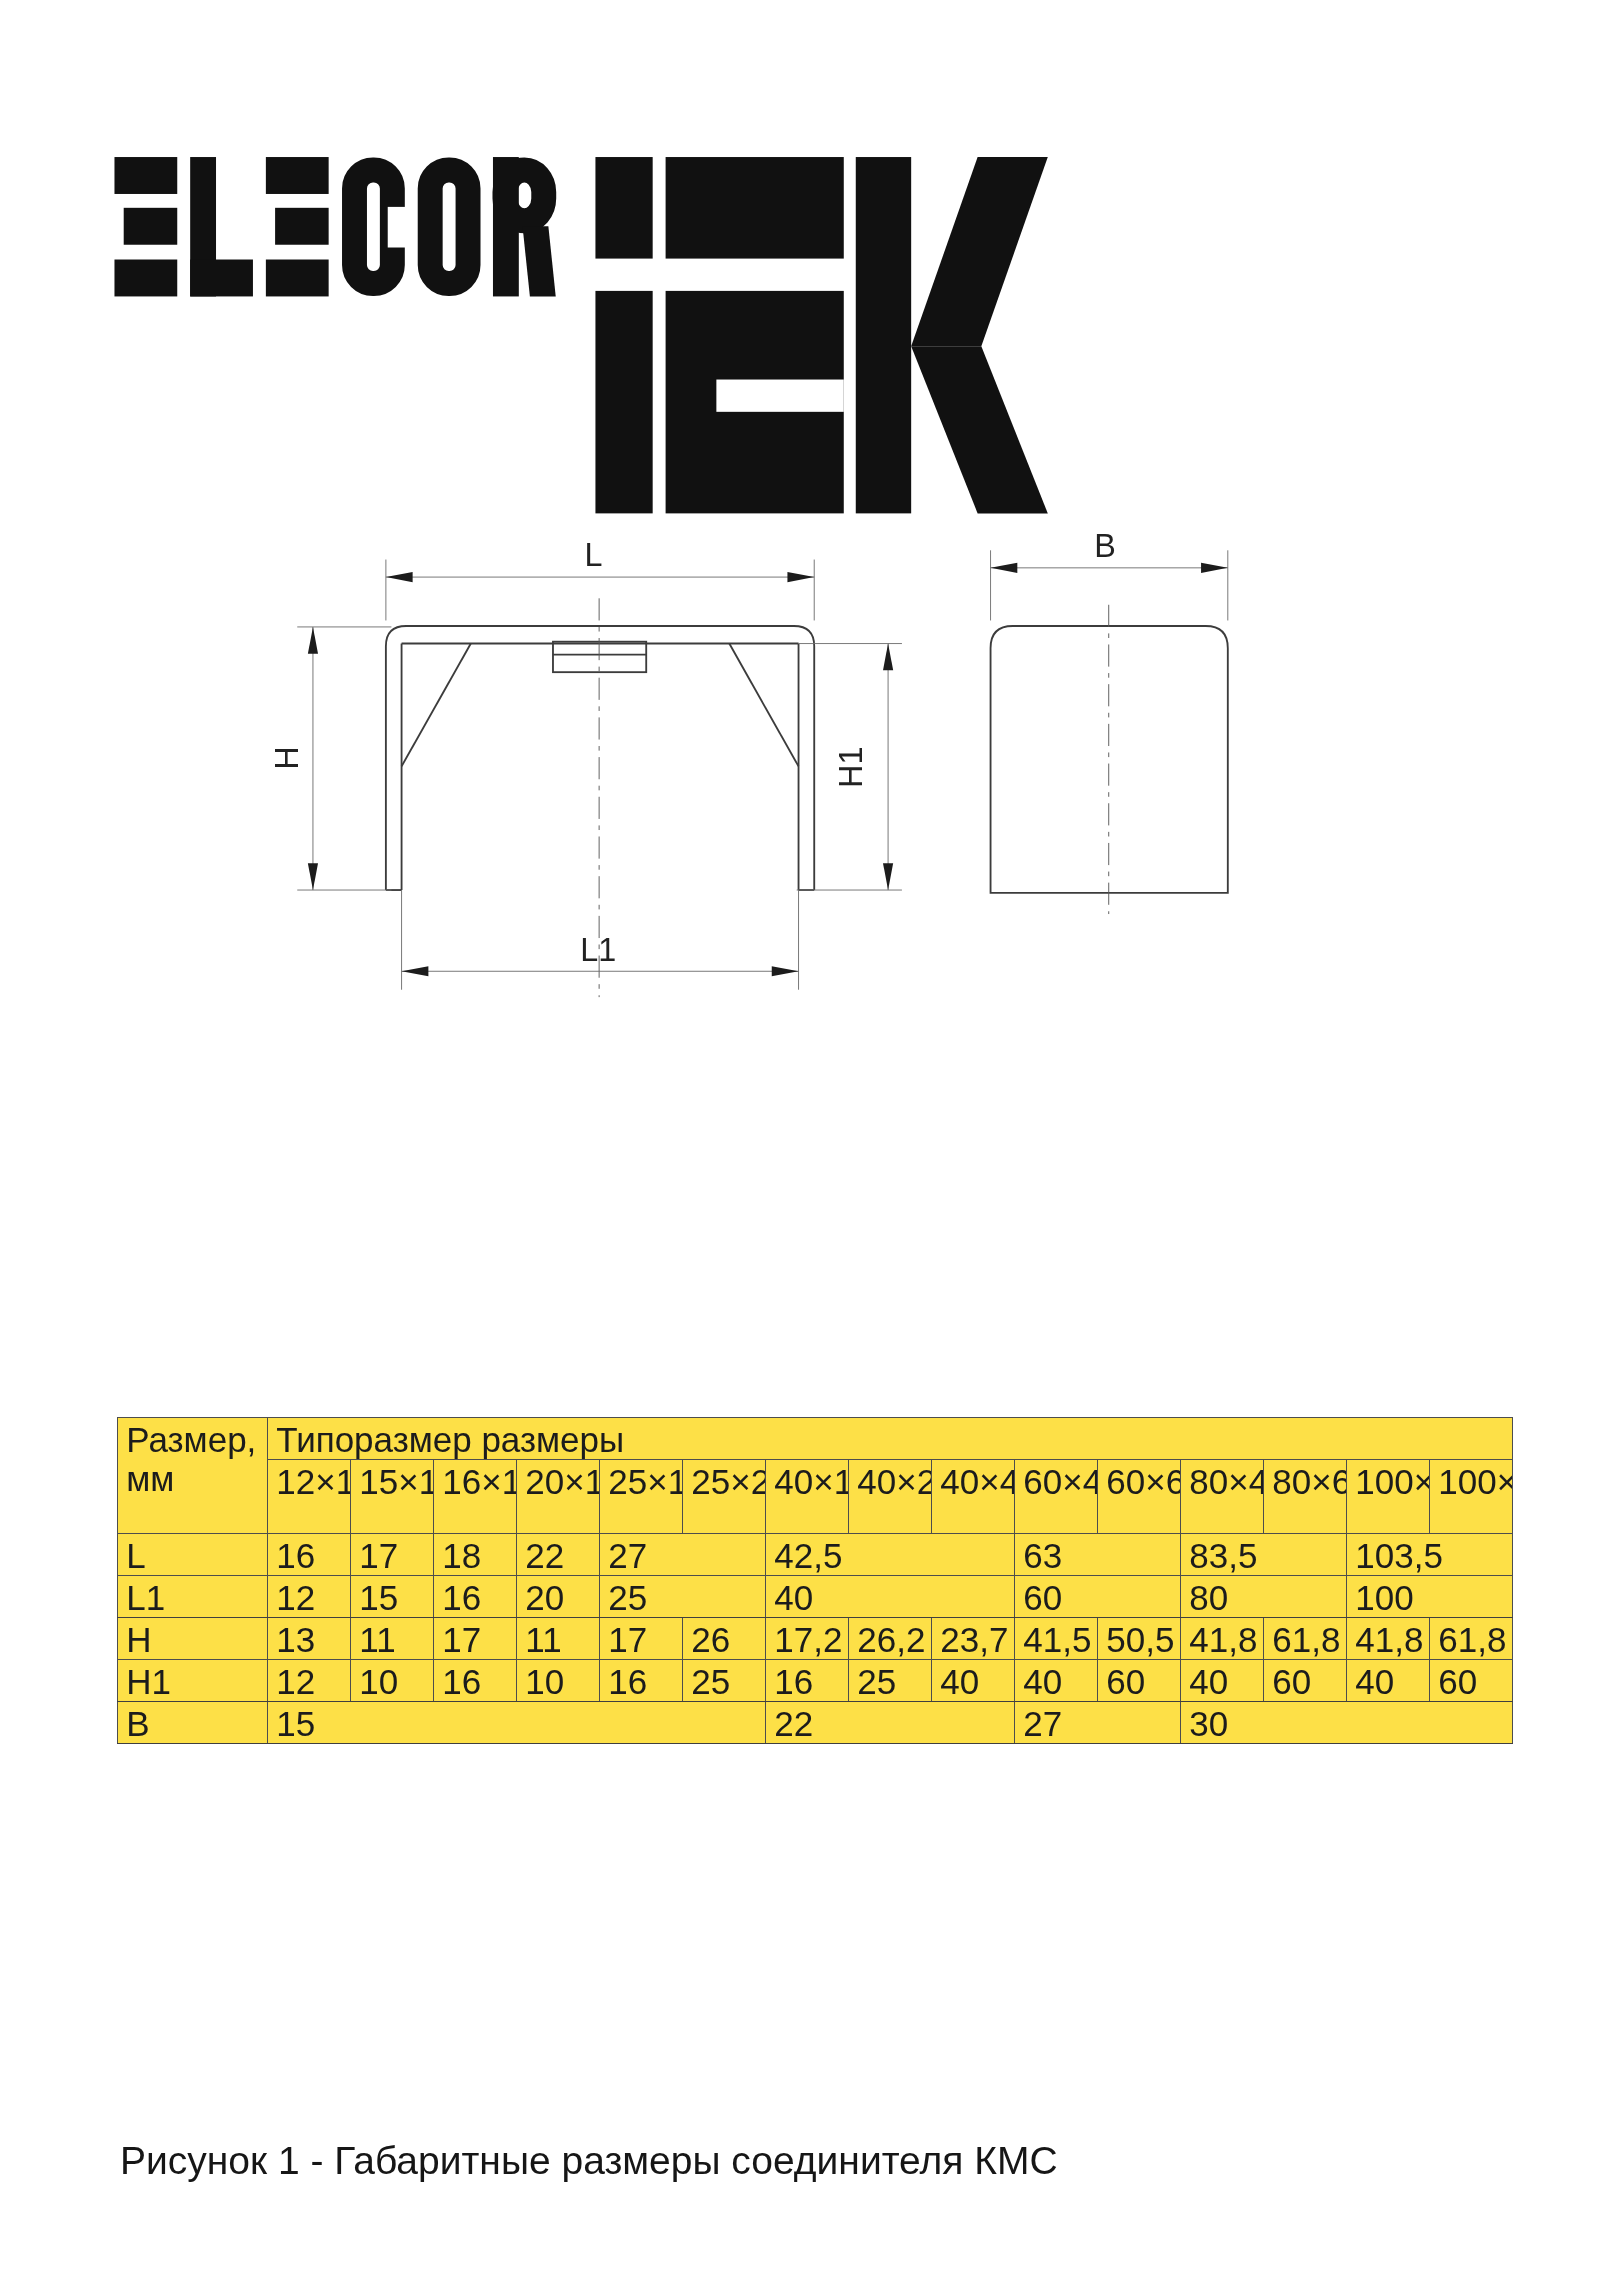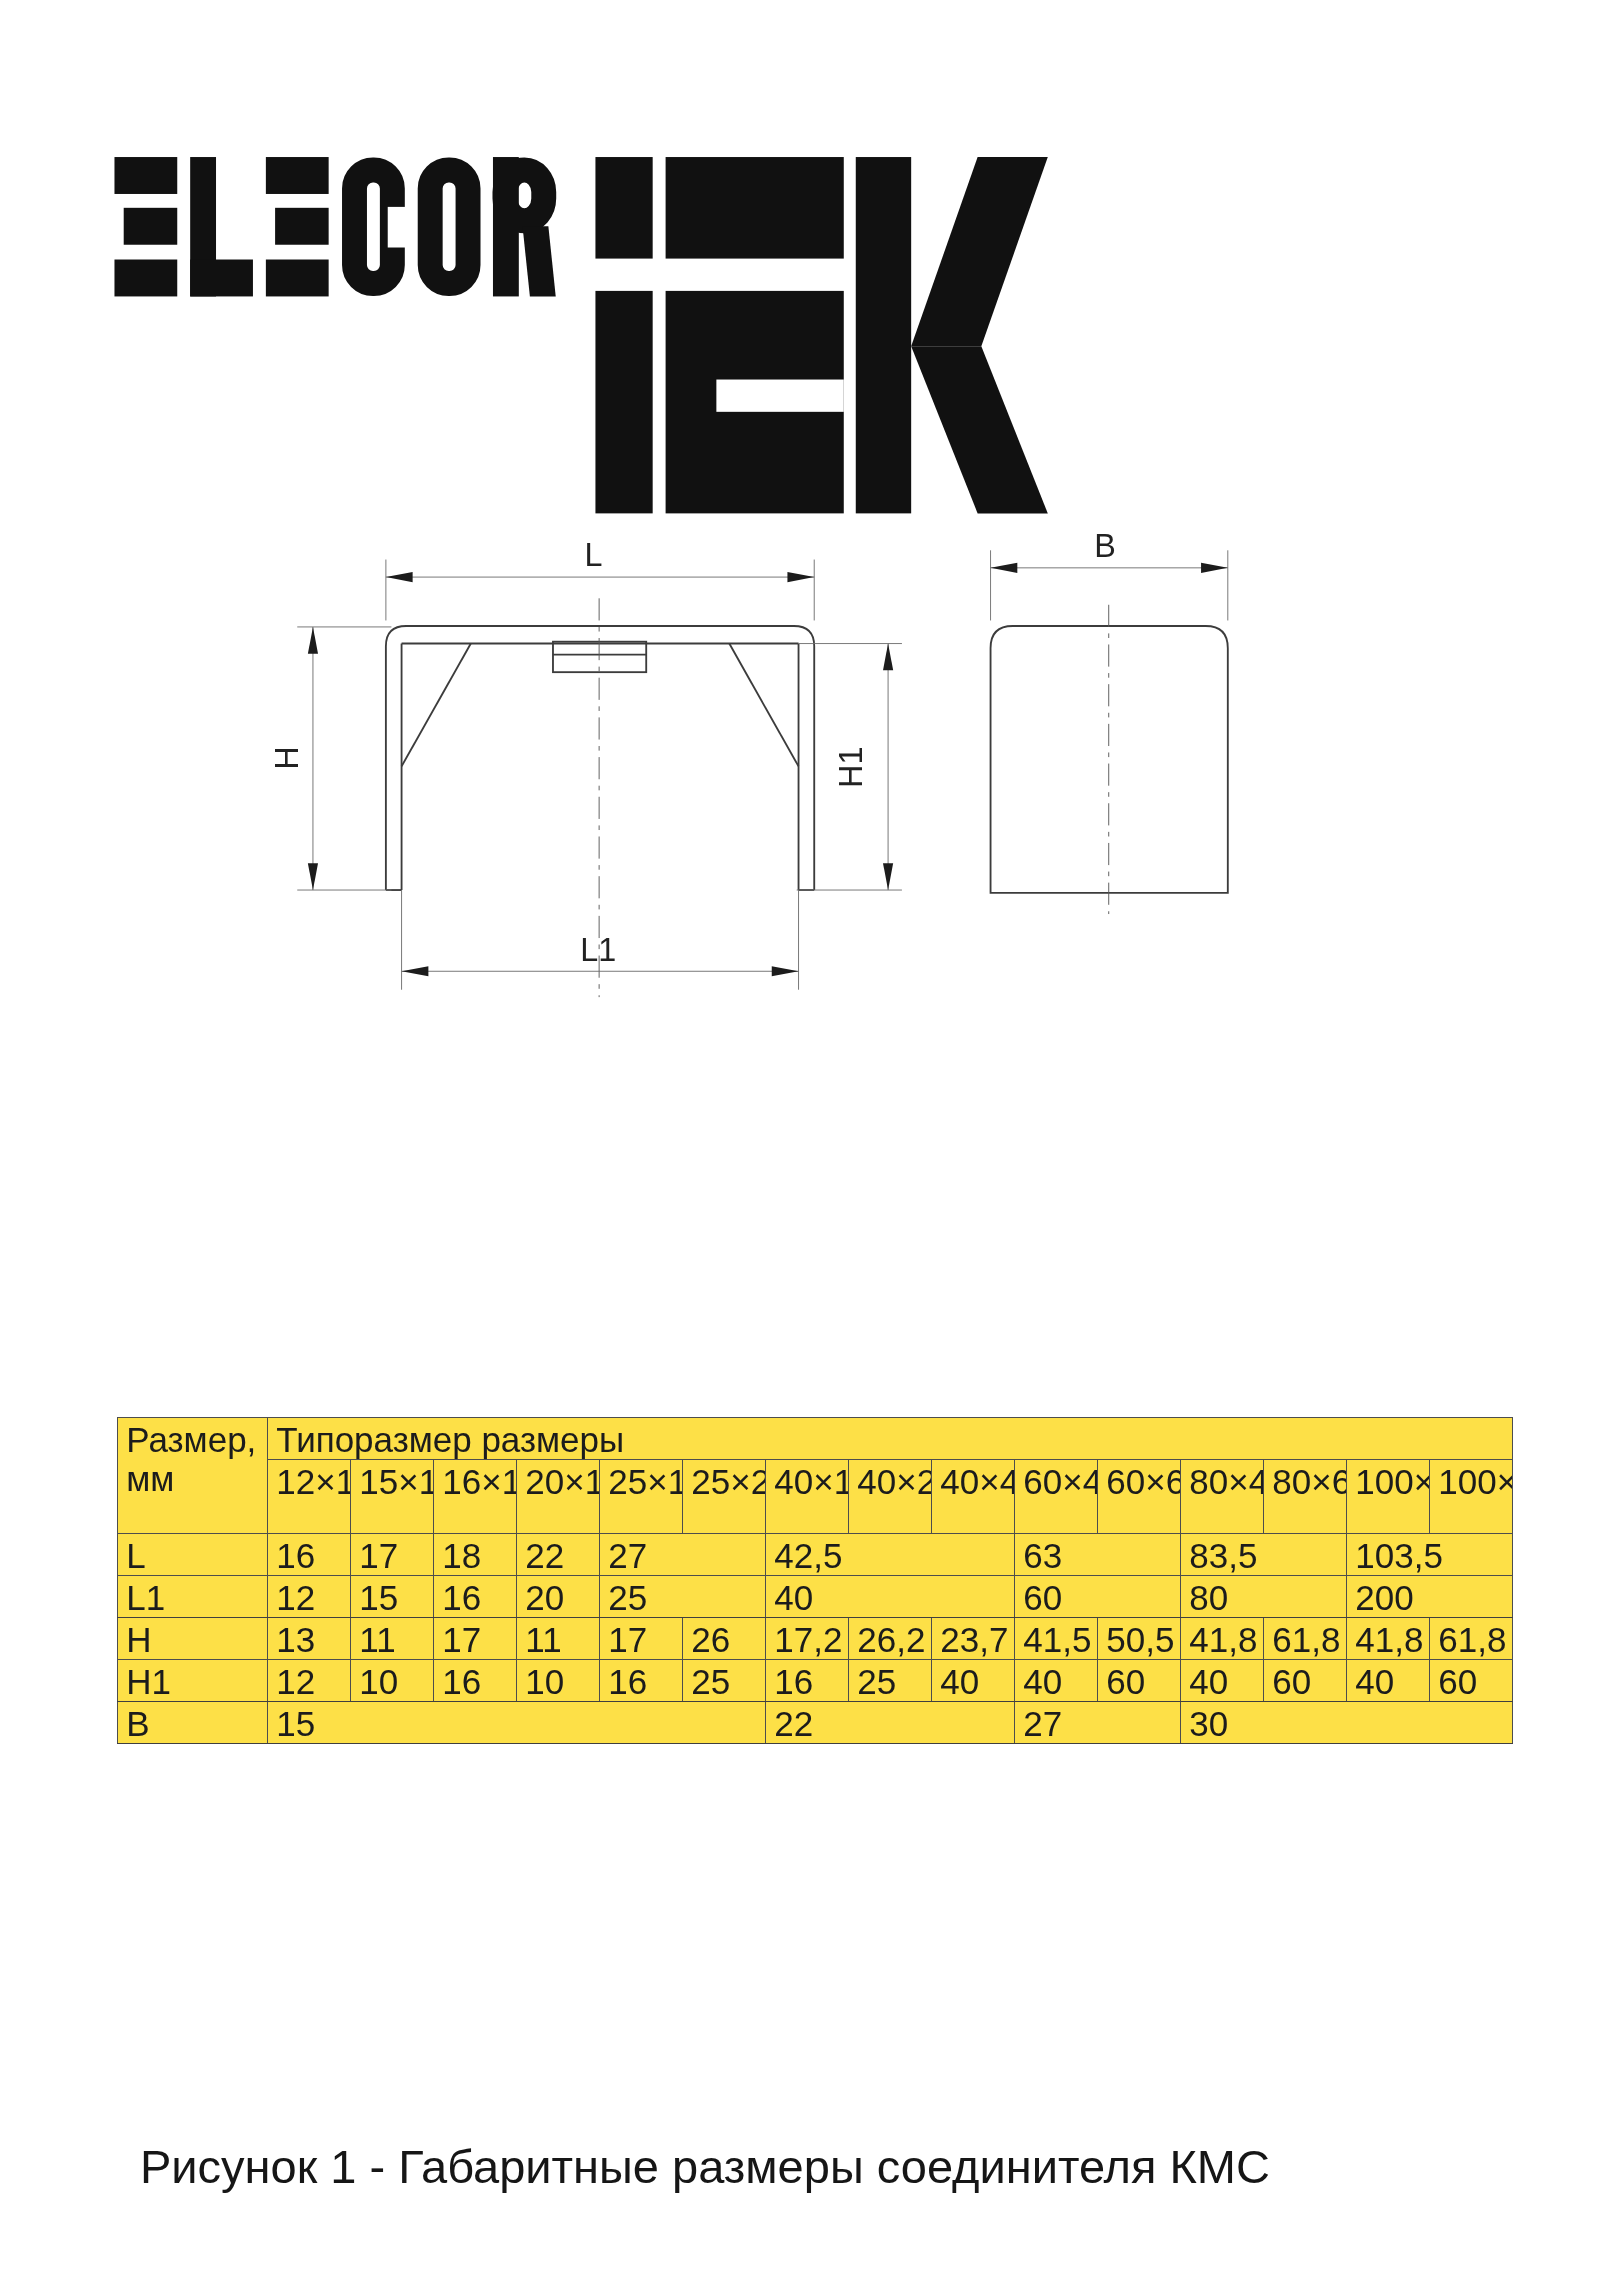--- a/index.html
+++ b/index.html
@@ -27,21 +27,21 @@
     font-weight:normal;
     text-align:left;vertical-align:top;
     padding:1.8px 1.8px 0 8.3px;
     font-size:35px;line-height:1.12;color:#1c1c1c;
     overflow:hidden;white-space:nowrap;
   }
   tr.hb>th,tr.hb>td{border-bottom:1.8px solid #3f3f3f;}
   
   #caption{
     position:absolute;left:120px;top:2139px;
-    font-size:47px;color:#161616;margin-left:20px;
+    font-size:39px;color:#161616;
   }
 </style>
 </head>
 <body>
 
 <div id="page">
 
   <svg id="artwork" width="1622" height="1108" viewBox="0 0 1757 1200">
 
     <g fill="#111" aria-label="ELECOR">
@@ -203,21 +203,21 @@
           <tr class="hb" style="height: 38px;">
             <th>L1</th>
             <td>12</td>
             <td>15</td>
             <td>16</td>
             <td>20</td>
             <td colspan="2">25</td>
             <td colspan="3">40</td>
             <td colspan="2">60</td>
             <td colspan="2">80</td>
-            <td colspan="2">200</td>
+            <td colspan="2">100</td>
           </tr>
           <tr style="height: 41px;">
             <th>H</th>
             <td>13</td>
             <td>11</td>
             <td>17</td>
             <td>11</td>
             <td>17</td>
             <td>26</td>
             <td>17,2</td>

